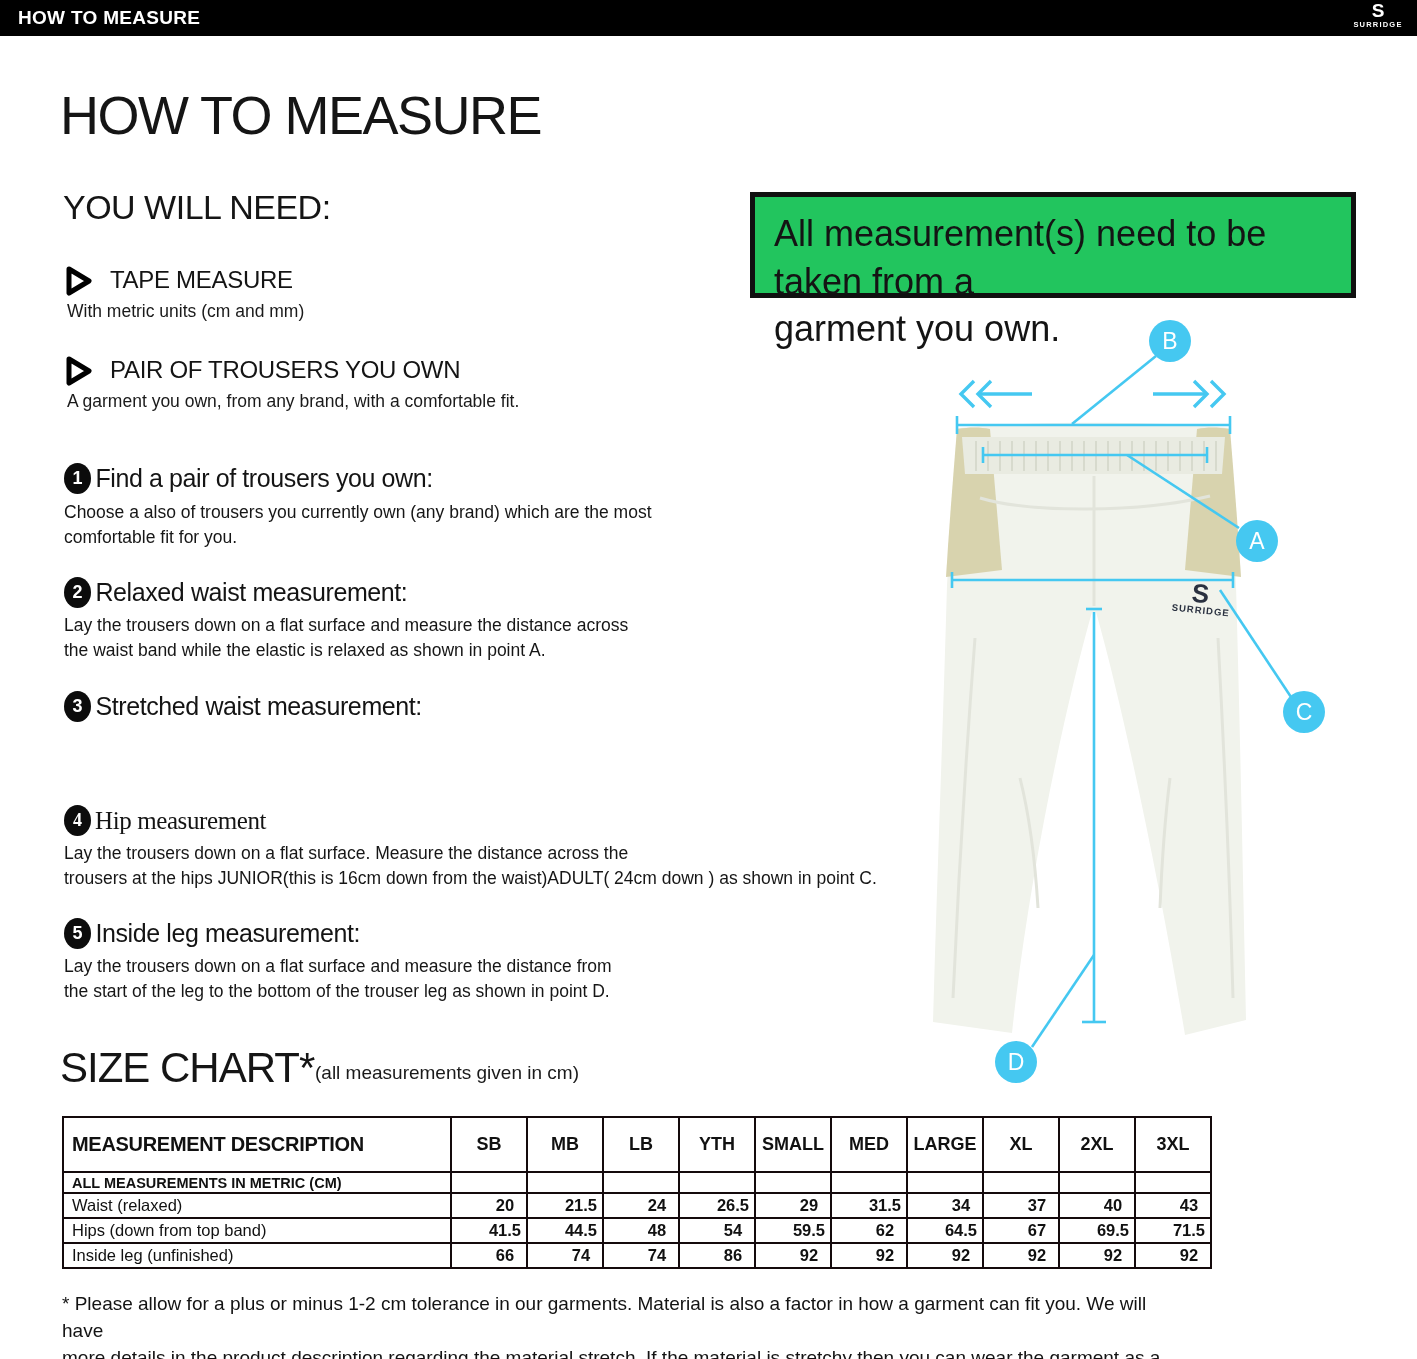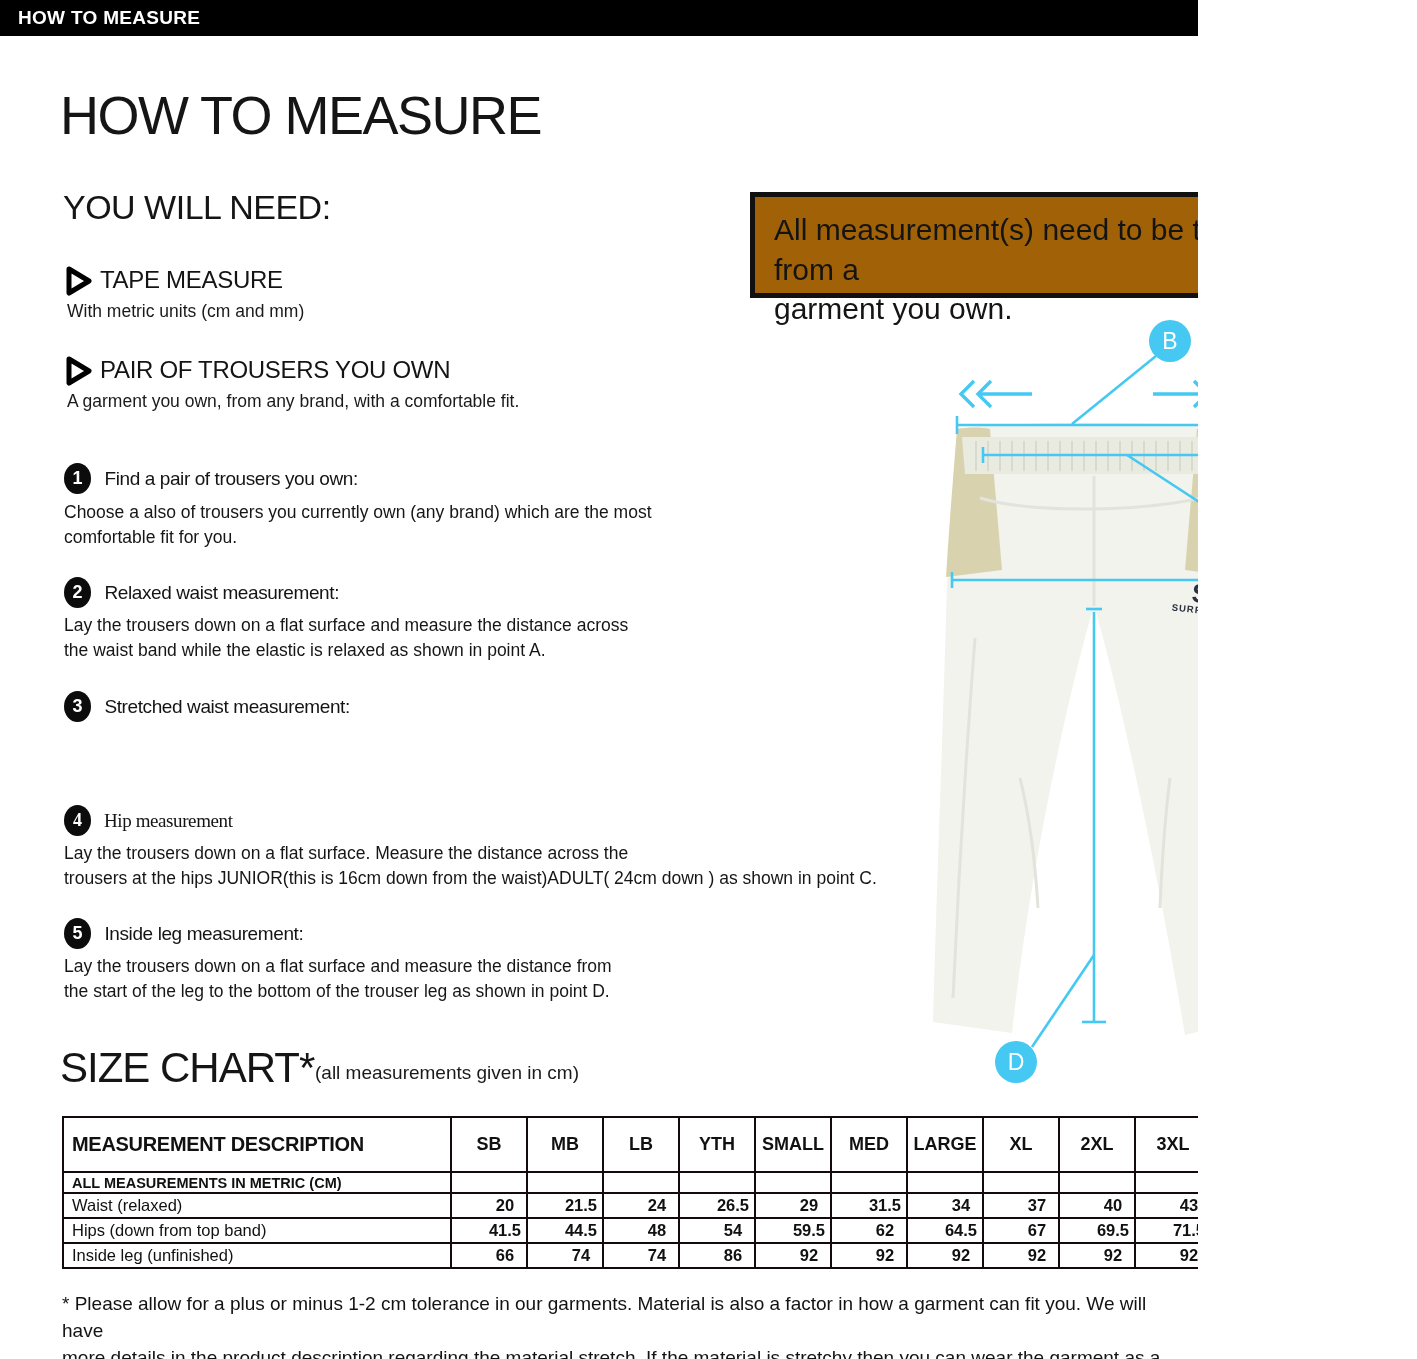--- a/index.html
+++ b/index.html
@@ -1,47 +1,47 @@
 <!DOCTYPE html>
 <html style="--accent: #45c8f1;"><head>
 <meta charset="utf-8">
 <style>
   :root{ --accent:#45c8f1; }
   *{ margin:0; padding:0; box-sizing:border-box; }
   html,body{ background:#fff; }
   body{ font-family:"Liberation Sans", sans-serif; color:#111; }
-  .canvas{ position:relative; width:1198px; height:1359px; background:#fff; overflow:hidden; }
+  .canvas{ position:relative; width:1417px; height:1359px; background:#fff; overflow:hidden; }
 
   
   .topbar{ position:absolute; left:0; top:0; width:1417px; height:36px; background:#000; }
   .topbar-title{ position:absolute; left:18px; top:7px; color:#fff; font-size:19px; font-weight:600; letter-spacing:.3px; }
   .topbar-logo{ position:absolute; right:8px; top:1px; width:62px; text-align:center; color:#fff; line-height:1; }
   .topbar-logo .s-glyph{ font-size:19px; font-weight:900; display:block; letter-spacing:0; }
   .topbar-logo .brand-word{ font-size:7.5px; font-weight:700; letter-spacing:1.2px; display:block; margin-top:1px; }
 
   
   .page-title{ position:absolute; left:60px; top:84px; font-size:54px; font-weight:400; letter-spacing:-1.5px; color:#151515; }
   .need-heading{ position:absolute; left:63px; top:188px; font-size:34px; font-weight:400; letter-spacing:-.5px; color:#151515; }
 
   
   .need-item{ position:absolute; left:64px; }
   .need-item .tri{ position:absolute; left:0; top:-2px; }
-  .need-label{ margin-left:36px; font-size:24px; font-weight:400; letter-spacing:-.3px; color:#141414; }
+  .need-label{ margin-left:46px; font-size:24px; font-weight:400; letter-spacing:-.3px; color:#141414; }
   .need-detail{ position:absolute; left:67px; font-size:17.5px; color:#1a1a1a; }
 
   
   .step-title-row{ position:absolute; left:64px; }
   .badge{ display:inline-block; width:27px; height:31px; background:#0c0c0c; border-radius:50%; color:#fff;
           font-size:18px; font-weight:700; text-align:center; line-height:31px; vertical-align:middle; }
-  .step-title{ display:inline-block; vertical-align:middle; margin-left:9px; font-size:19px; font-weight:400; letter-spacing:-.4px; color:#141414; }
+  .step-title{ display:inline-block; vertical-align:middle; font-size:25px; font-weight:400; letter-spacing:-.4px; color:#141414; }
   .step-body{ position:absolute; left:64px; width:900px; font-size:17.5px; line-height:1.45; color:#161616; white-space:pre-line; }
 
   
   .note-box{ position:absolute; left:750px; top:192px; width:606px; height:106px; border:5px solid #101010;
-             padding:13px 19px; font-size:30px; line-height:1.32; color:#141414; white-space:pre-line; background:#a16207; }
+             padding:13px 19px; font-size:36px; line-height:1.32; color:#141414; white-space:pre-line; background:#22c55e; }
 
   
   .sizechart-heading{ position:absolute; left:60px; top:1044px; font-size:42px; font-weight:400; letter-spacing:-1px; color:#151515; }
   .sizechart-sub{ position:absolute; left:315px; top:1062px; font-size:19px; color:#1a1a1a; }
 
   table.size-table{ position:absolute; left:62px; top:1116px; width:1150px; border-collapse:collapse; background:#fff; }
   .size-table th,.size-table td{ border:2px solid #140a0c; }
   .size-table th.desc-th{ text-align:left; font-size:20px; font-weight:700; letter-spacing:-.3px; padding:4px 8px; height:37px; }
   .size-table th.size-th{ font-size:18px; font-weight:700; text-align:center; padding:16px 2px; }
   .size-table td.metric-note{ font-size:14.5px; font-weight:700; padding:0 8px; height:21px; }

